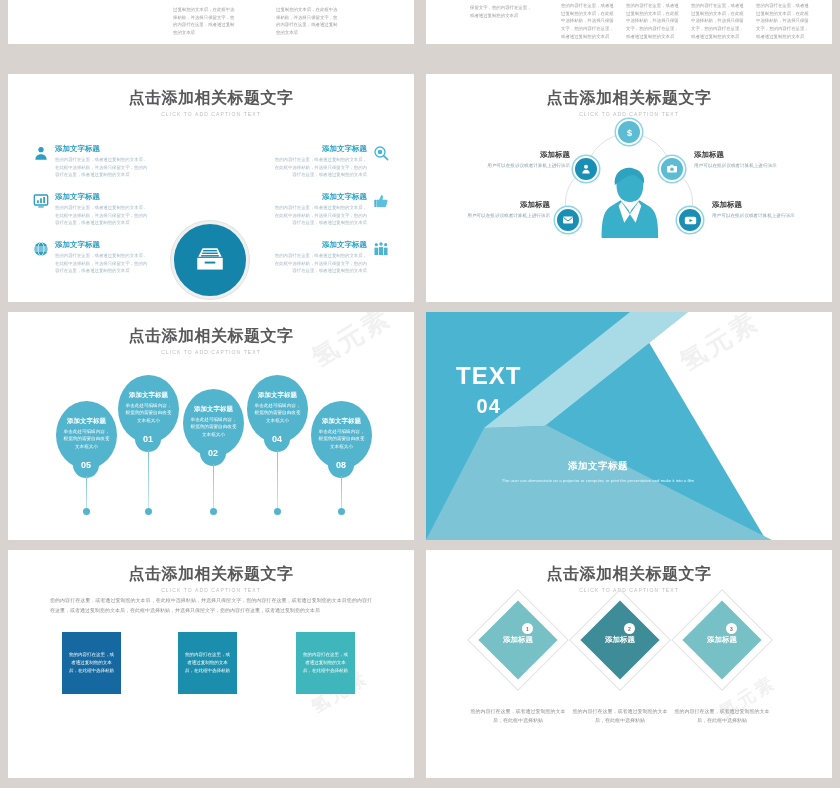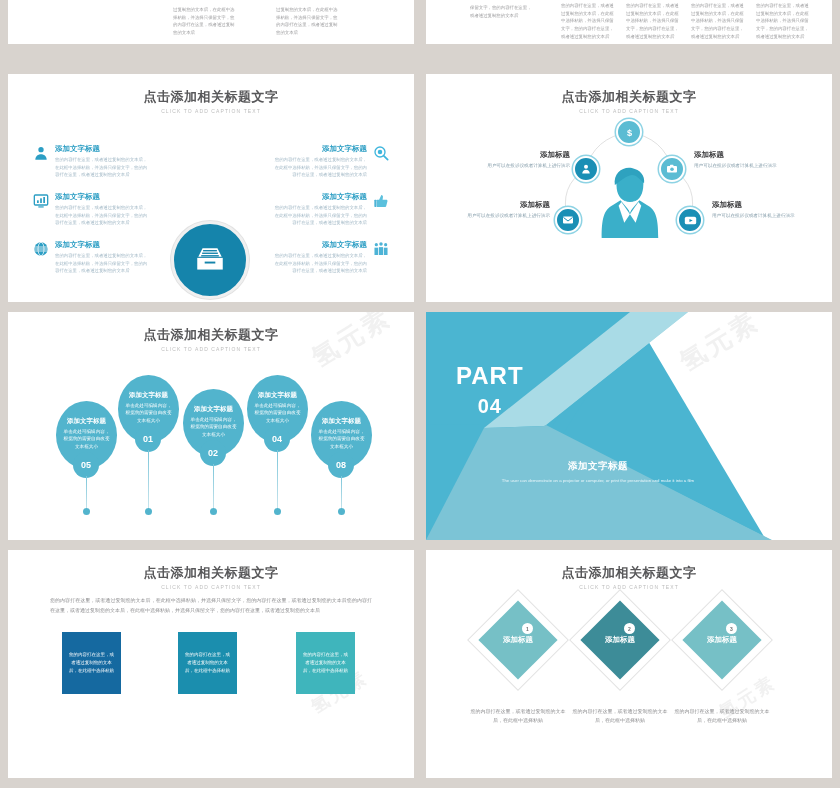--- a/index.html
+++ b/index.html
@@ -25,21 +25,21 @@
   .s-r1c0 { left: 8px;  top: 74px;  width: 406px; height: 228px; }
   .s-r1c1 { left: 426px; top: 74px;  width: 406px; height: 228px; }
   .s-r2c0 { left: 8px;  top: 312px; width: 406px; height: 228px; }
   .s-r2c1 { left: 426px; top: 312px; width: 406px; height: 228px; }
   .s-r3c0 { left: 8px;  top: 550px; width: 406px; height: 228px; }
   .s-r3c1 { left: 426px; top: 550px; width: 406px; height: 228px; }
 
   
   .sl-title { position:absolute; left:0; right:0; top:14px; text-align:center; }
   .sl-title .cn {
-    font-size: 13px; font-weight: bold; color: #58585a; letter-spacing: .5px; font-family: Liberation Serif, serif;
+    font-size: 16px; font-weight: bold; color: #58585a; letter-spacing: .5px; font-family: Liberation Serif, serif;
   }
   .sl-title .en {
     font-size: 5px; color: #bdbdbd; letter-spacing: 1.1px; margin-top: 2px;
   }
 
   
   .feat { position: absolute; display: flex; gap: 6px; }
   .feat .fico {
     width: 16px; height: 16px; flex: 0 0 16px; margin-top: 1px;
   }
@@ -463,21 +463,21 @@
       <polygon points="0,112 118,114 0,228" fill="#4bb5d1"></polygon>
       <polygon points="204,0 262,0 118,114 58,116" fill="#a9dbe6"></polygon>
       <polygon points="58,116 118,114 346,228 0,228" fill="#7cc4d6"></polygon>
       <polygon points="262,0 406,0 406,170 280,46" fill="#ffffff"></polygon>
       <polygon points="346,228 406,170 406,228" fill="#ffffff"></polygon>
     </svg>
 
     <div class="wm" style="left:250px; top:12px;">氢元素</div>
 
     <div class="part-text">
-      <div class="pw">PART</div>
+      <div class="pw">TEXT</div>
       <div class="pn">04</div>
     </div>
 
     <div class="part-sub">
       <div class="ph">添加文字标题</div>
       <div class="pb">The user can demonstrate on a projector or computer, or print the presentation and make it into a film</div>
     </div>
   </div>
 
   <div class="slide s-r3c0">

